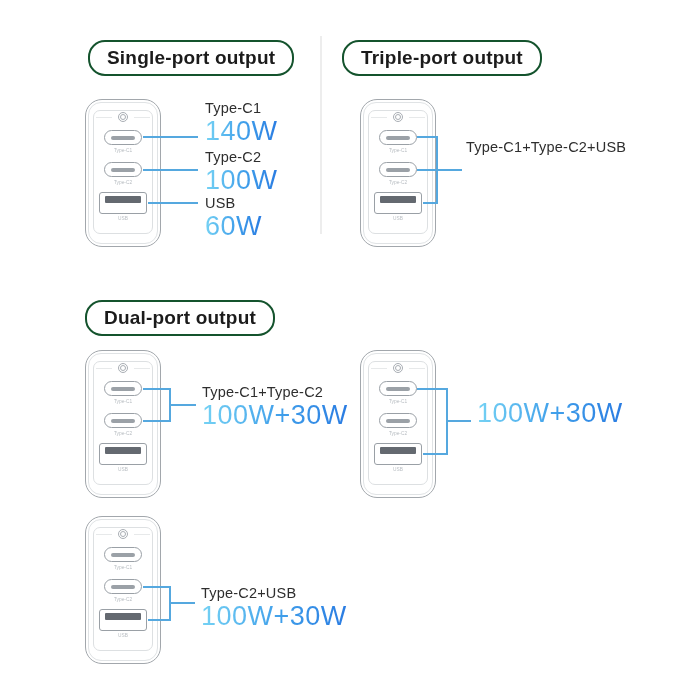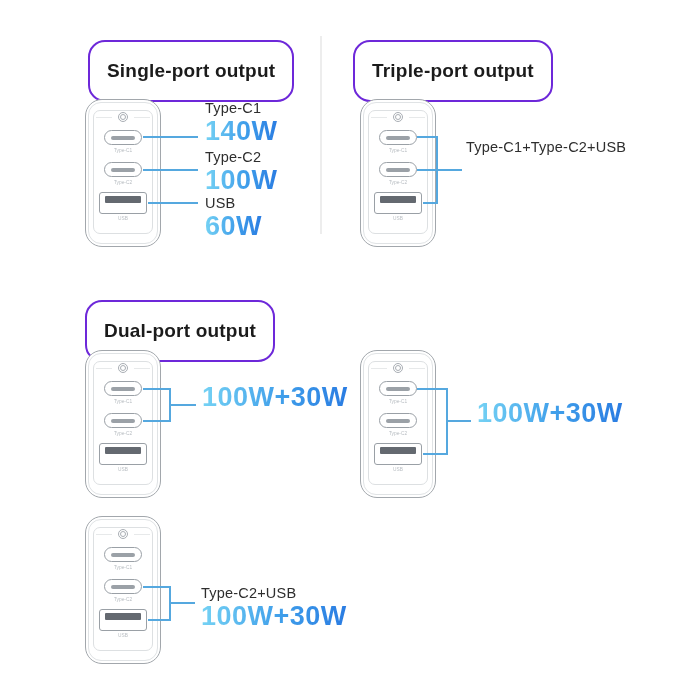--- a/index.html
+++ b/index.html
@@ -1,22 +1,22 @@
 <!DOCTYPE html>
 <html><head>
 <meta charset="utf-8">
 <style>
   html,body{margin:0;padding:0;background:#fff;}
   .canvas{
     position:relative;width:700px;height:700px;background:#ffffff;
     font-family:"Liberation Sans", sans-serif;overflow:hidden;
   }
   .pill{
-    position:absolute;background:#fff;border:2px solid #6d28d9;border-radius:17px;
-    padding:18px 17px;font-size:19px;font-weight:bold;color:#1b1b1b;letter-spacing:0.2px;
+    position:absolute;background:#fff;border:2px solid #14532d;border-radius:17px;
+    padding:5px 17px;font-size:19px;font-weight:bold;color:#1b1b1b;letter-spacing:0.2px;
     white-space:nowrap;
   }
   .divider{position:absolute;width:2px;background:#ededed;}
 
   
   .charger{position:absolute;width:76px;height:148px;}
   .charger .body{position:absolute;left:0;top:0;right:0;bottom:0;border:1.6px solid #a2a7ac;border-radius:17px;background:#fff;}
   .charger .bevel{position:absolute;left:3px;top:3px;right:3px;bottom:3px;border:1px solid #e0e3e5;border-radius:13px;}
   .charger .panel{position:absolute;left:8px;right:8px;top:11px;bottom:13px;border:1px solid #dde0e2;border-radius:7px;background:#fff;}
   .charger .seam{position:absolute;height:1px;background:#e7e9ea;top:18px;width:16px;}
@@ -42,21 +42,21 @@
     transform:scale(0.8);transform-origin:center top;}
   .pl1{top:49px;} .pl2{top:81px;} .pl3{top:117px;}
 
   
   .hline{position:absolute;height:2px;background:#55a8df;}
   .vline{position:absolute;width:2px;background:#55a8df;}
 
   
   .ann{position:absolute;white-space:nowrap;}
   .ann-label{font-size:14.5px;font-weight:500;color:#2e2e2e;line-height:18px;letter-spacing:0.2px;}
-  .ann-value{font-size:27px;font-weight:bold;line-height:28px;letter-spacing:0.5px;color:#2f8ae0;text-align:center;}
+  .ann-value{font-size:27px;font-weight:normal;line-height:28px;letter-spacing:0.5px;color:#2f8ae0;text-align:center;}
   @supports ((-webkit-background-clip:text) or (background-clip:text)){
     .ann-value{
       background:linear-gradient(90deg,#75d2f4 0%,#3f9eea 55%,#2a7ce2 100%);
       -webkit-background-clip:text;background-clip:text;color:transparent;
     }
   }
 </style>
 </head>
 <body>
 
@@ -97,21 +97,21 @@
   </div>
   <div class="ann" style="left:205px;top:148px;">
     <div class="ann-label">Type-C2</div>
     <div class="ann-value">100W</div>
   </div>
   <div class="ann" style="left:205px;top:194px;">
     <div class="ann-label">USB</div>
     <div class="ann-value">60W</div>
   </div>
 
-  <div class="pill" style="left:353px;top:40px;">Triple-port output</div>
+  <div class="pill" style="left:342px;top:40px;">Triple-port output</div>
 
   <div class="charger" style="left:360px;top:99px;">
     <div class="body"></div>
     <div class="bevel"></div>
     <div class="panel"></div>
     <div class="seam seam-l"></div>
     <div class="seam seam-r"></div>
     <div class="logo"></div>
     <div class="port-c pc1">
         <div class="slot"></div>
@@ -159,20 +159,21 @@
       </div>
     <div class="plabel pl3">USB</div>
   </div>
 
   <div class="hline" style="left:143px;top:388px;width:28px;"></div>
   <div class="hline" style="left:143px;top:420px;width:28px;"></div>
   <div class="vline" style="left:169px;top:388px;height:34px;"></div>
   <div class="hline" style="left:169px;top:404px;width:27px;"></div>
 
   <div class="ann" style="left:202px;top:383px;">
+    <div class="ann-label">Type-C1+Type-C2</div>
     <div class="ann-value">100W+30W</div>
   </div>
 
   <div class="charger" style="left:360px;top:350px;">
     <div class="body"></div>
     <div class="bevel"></div>
     <div class="panel"></div>
     <div class="seam seam-l"></div>
     <div class="seam seam-r"></div>
     <div class="logo"></div>

